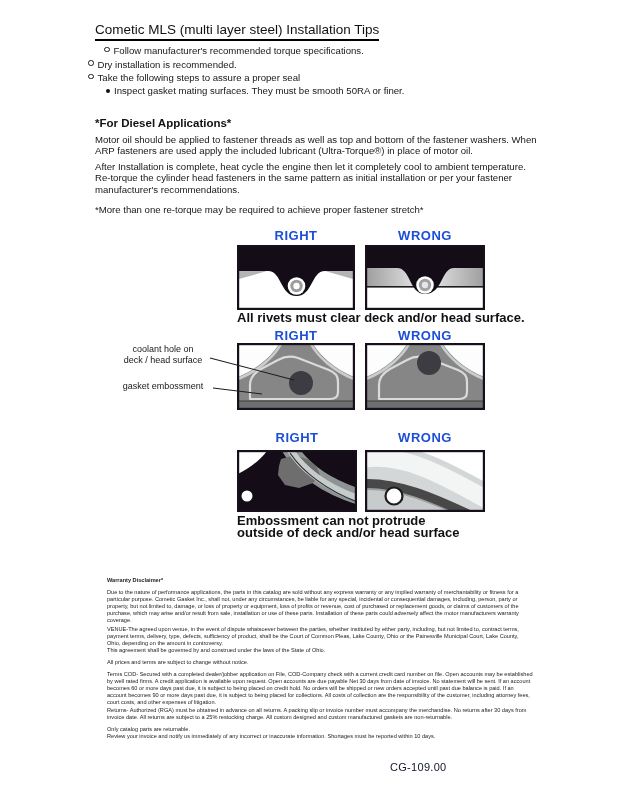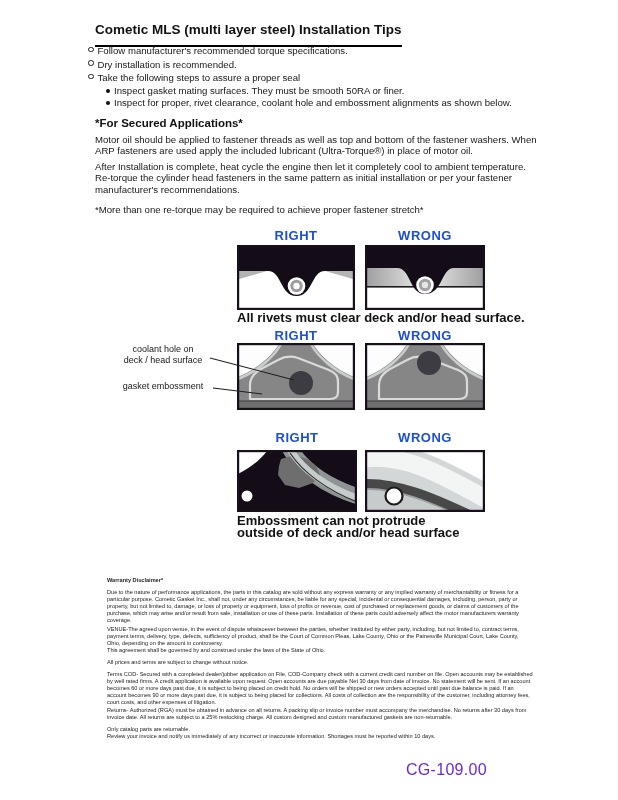--- a/index.html
+++ b/index.html
@@ -1,50 +1,49 @@
 <!DOCTYPE html>
 <html><head>
 <meta charset="utf-8">
 <style>
   html,body{margin:0;padding:0;background:#ffffff;}
   .page{position:relative;width:618px;height:800px;background:#ffffff;overflow:hidden;
         font-family:"Liberation Sans", sans-serif;color:#1c1c1c;}
   .abs{position:absolute;}
-  .title{font-weight:bold;font-size:13.5px;color:#111;border-bottom:2px solid #000;padding-bottom:8px;white-space:nowrap;}
+  .title{font-weight:normal;font-size:13.5px;color:#111;border-bottom:2px solid #000;padding-bottom:2px;white-space:nowrap;}
   .bullet-row{position:absolute;font-size:9.6px;white-space:nowrap;color:#171717;}
   .marker-o{display:inline-block;width:3.5px;height:3.5px;border:1px solid #1d1d1d;border-radius:50%;margin-right:4px;vertical-align:2px;}
   .marker-f{display:inline-block;width:4px;height:4px;background:#111;border-radius:50%;margin-right:4px;vertical-align:1.5px;}
   .para{position:absolute;font-size:9.6px;line-height:11.3px;width:452px;color:#171717;}
   .h-diesel{position:absolute;font-weight:bold;font-size:11.5px;color:#111;}
   .dg-head{position:absolute;font-weight:bold;font-size:13px;text-align:center;letter-spacing:0.5px;color:#1d4ed8;}
   .dg-cap{position:absolute;font-weight:bold;font-size:13px;line-height:11.5px;color:#111;}
   .dg-box{position:absolute;}
   .lbl{position:absolute;font-size:9px;text-align:center;width:92px;line-height:10.5px;color:#171717;}
   .legal{position:absolute;font-size:5.6px;line-height:7px;width:426px;color:#232323;}
   .legal-h{font-weight:bold;}
-  .code{position:absolute;font-size:16px;color:#6d28d9;letter-spacing:0.3px;margin-left:16px;}
+  .code{position:absolute;font-size:11px;color:#0f172a;letter-spacing:0.3px;}
   svg{display:block;}
   .overlay{position:absolute;pointer-events:none;z-index:5;}
 </style>
 </head>
 <body>
 
 <div class="page">
 
   <div class="abs" style="left:95px;top:20px;">
     <span class="title">Cometic MLS (multi layer steel) Installation Tips</span>
   </div>
 
-  <div class="bullet-row" style="left:88px;top:45px;text-align:right;"><span class="marker-o"></span><span>Follow manufacturer's recommended torque specifications.</span></div>
+  <div class="bullet-row" style="left:104px;top:45px;text-align:right;"><span class="marker-o"></span><span>Follow manufacturer's recommended torque specifications.</span></div>
   <div class="bullet-row" style="left:88px;top:58.5px;"><span class="marker-o"></span><span>Dry installation is recommended.</span></div>
   <div class="bullet-row" style="left:88px;top:72px;"><span class="marker-o"></span><span>Take the following steps to assure a proper seal</span></div>
   <div class="bullet-row" style="left:106px;top:85px;"><span class="marker-f"></span><span>Inspect gasket mating surfaces.  They must be smooth 50RA or finer.</span></div>
-  <div class="bullet-row" style="left:106px;top:97px;"><span class="marker-f"></span><span>Inspect for proper, rivet clearance, coolant hole and embossment alignments as shown below.</span></div>
 
-  <div class="h-diesel" style="left:95px;top:117px;">*For Secured Applications*</div>
+  <div class="h-diesel" style="left:95px;top:117px;">*For Diesel Applications*</div>
   <div class="para" style="left:95px;top:134px;">Motor oil should be applied to fastener threads as well as top and bottom of the fastener washers. When ARP fasteners are used apply the included lubricant (Ultra-Torque®) in place of motor oil.</div>
   <div class="para" style="left:95px;top:161px;width:447px;">After Installation is complete, heat cycle the engine then let it completely cool to ambient temperature. Re-torque the cylinder head fasteners in the same pattern as initial installation or per your fastener manufacturer's recommendations.</div>
   <div class="para" style="left:95px;top:204px;">*More than one re-torque may be required to achieve proper fastener stretch*</div>
 
   <div class="dg-head" style="left:237px;top:228px;width:118px;">RIGHT</div>
   <div class="dg-head" style="left:365px;top:228px;width:120px;">WRONG</div>
 
   <div class="dg-box" style="left:237px;top:245px;">
     <svg width="118" height="65" viewBox="0 0 118 65">
       <rect x="1" y="1" width="116" height="63" fill="#ffffff"></rect>

